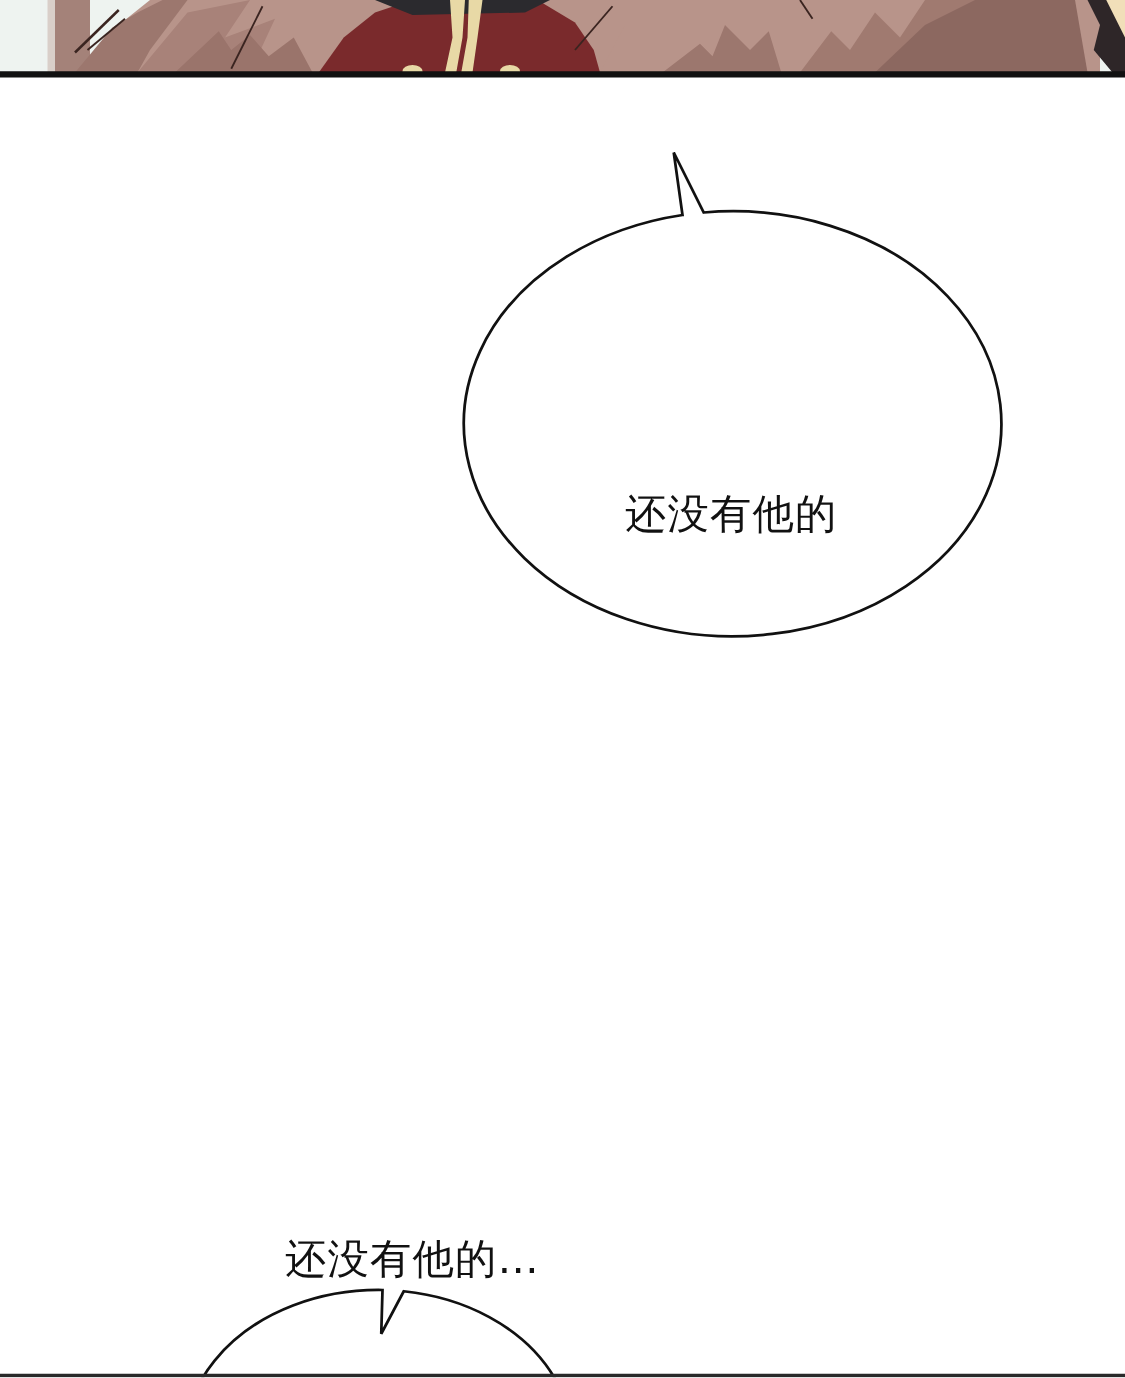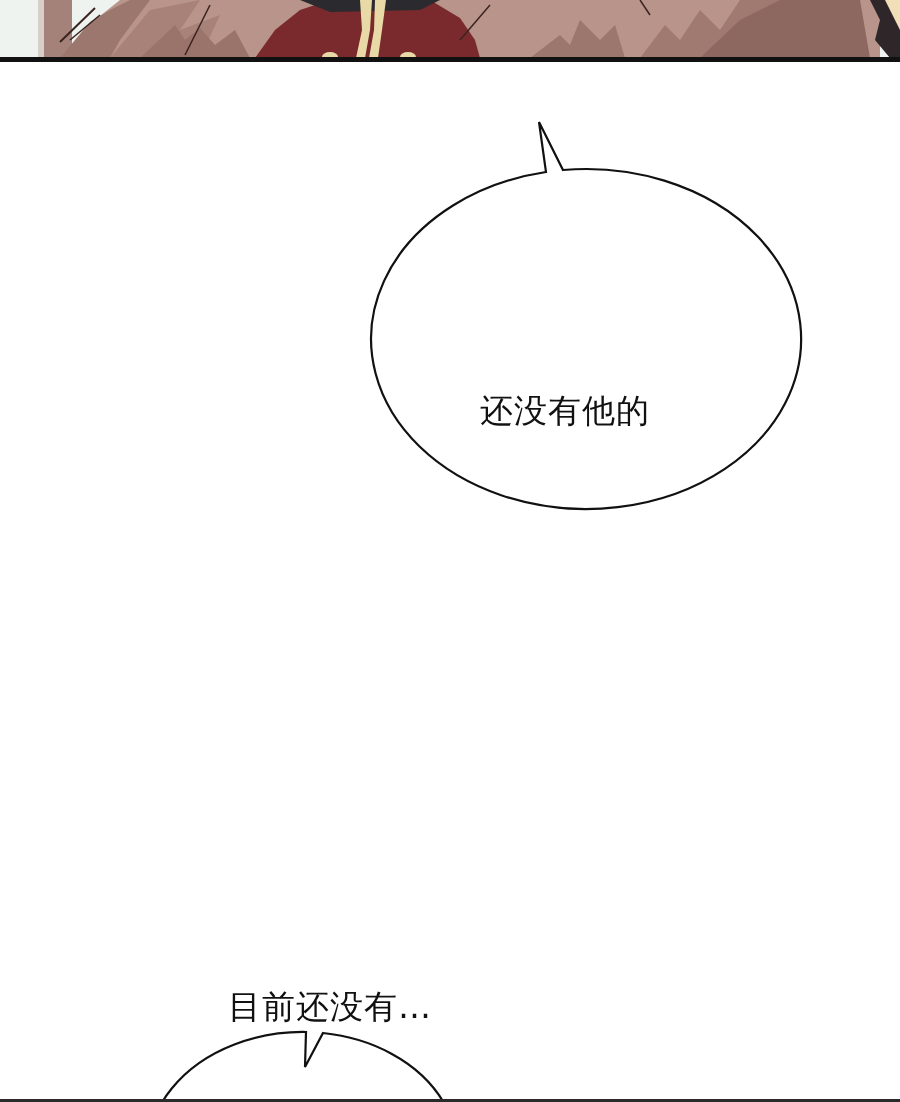--- a/index.html
+++ b/index.html
@@ -52,21 +52,21 @@
       color: #111111;
       font-size: 33px;
       line-height: 46px;
       letter-spacing: 1px;
       white-space: pre;
     }
     .bubble-text .line {
       display: block;
     }
     #bubble1-text {
-      left: 480px;
+      left: 500px;
       top: 296px;
     }
     #bubble2-text {
       left: 228px;
       top: 892px;
     }
   </style>
 </head>
 <body>
 
@@ -127,17 +127,17 @@
         L 305 1067
         Z" fill="#ffffff" stroke="#111111" stroke-width="2.2" stroke-linejoin="miter"></path>
     </g>
   </svg>
 
   <div class="bubble-text" id="bubble1-text">
     <span class="line">还没有他的</span>
   </div>
 
   <div class="bubble-text" id="bubble2-text">
-    <span class="line">目前还没有…</span>
+    <span class="line">还没有他的…</span>
   </div>
 
   <div class="bottom-border"></div>
 </div>
 
 </body></html>

